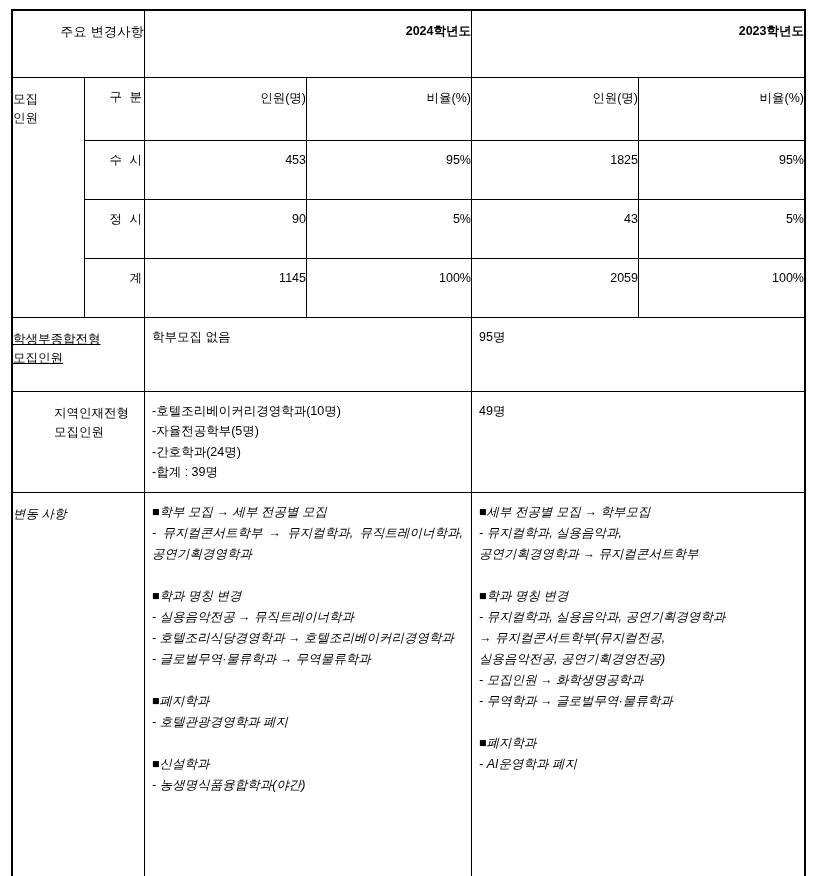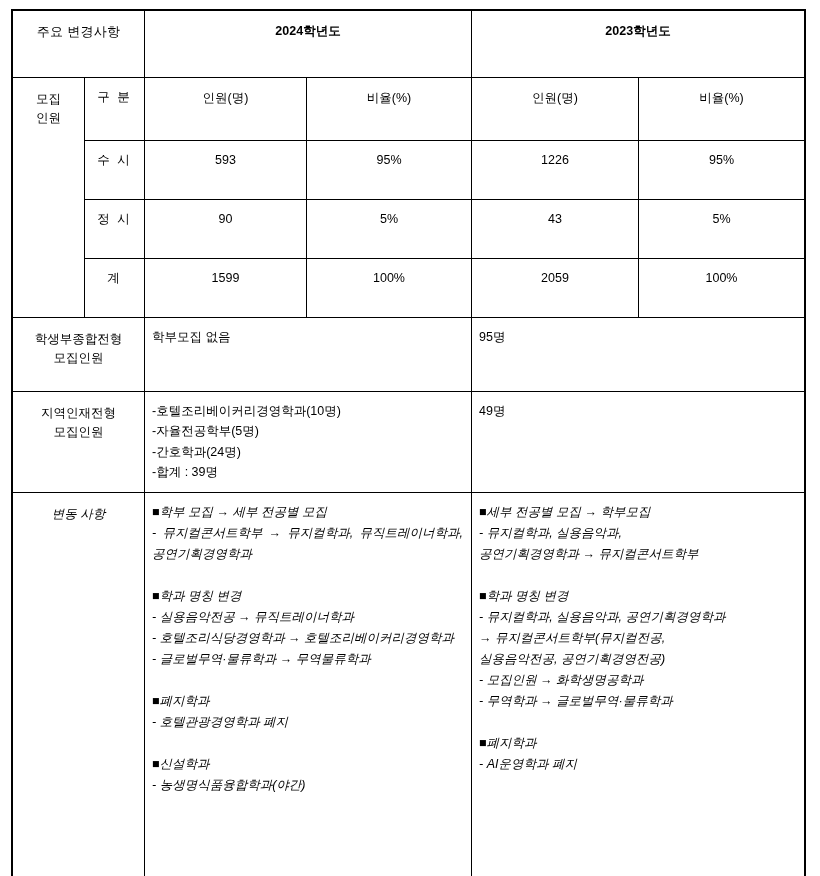--- a/index.html
+++ b/index.html
@@ -44,21 +44,21 @@
 
   
   table.main {
     outline: 2px solid #000000;
     outline-offset: -1px;
   }
 
   
   .hdr {
     background: #e1e1e1;
-    text-align: center;
+    text-align: right;
     font-weight: bold;
     font-size: 13.5px;
     height: 66px;
     vertical-align: top;
     margin-top: 23px;
   }
   .hdr .txt {
     display: block;
     padding-top: 12px;
   }
@@ -70,25 +70,25 @@
 
   
   .subhdr {
     text-align: center;
     height: 62px;
     font-size: 13px;
   }
   .subhdr .txt {
     display: block;
     padding-top: 12px;
+    text-align: right;
   }
 
   
   .rowlabel {
-    text-align: center;
     vertical-align: top;
     font-size: 13px;
   }
   .rowlabel .txt {
     display: block;
     padding-top: 12px;
     line-height: 1.55;
   }
 
   .midlabel {
@@ -97,21 +97,21 @@
     vertical-align: top;
   }
   .midlabel .txt {
     display: block;
     padding-top: 11px;
     letter-spacing: 2px;
   }
 
   
   .num {
-    text-align: center;
+    text-align: right;
     font-size: 13px;
     height: 58px;
     vertical-align: top;
   }
   .num .txt {
     display: block;
     padding-top: 11px;
   }
 
   
@@ -187,27 +187,27 @@
         <td class="subhdr">
           <span class="txt">비율(%)</span>
         </td>
       </tr>
 
       <tr>
         <td class="midlabel num">
           <span class="txt">수 시</span>
         </td>
         <td class="num">
-          <span class="txt">593</span>
+          <span class="txt">453</span>
         </td>
         <td class="num">
           <span class="txt">95%</span>
         </td>
         <td class="num">
-          <span class="txt">1226</span>
+          <span class="txt">1825</span>
         </td>
         <td class="num">
           <span class="txt">95%</span>
         </td>
       </tr>
 
       <tr>
         <td class="midlabel num">
           <span class="txt">정 시</span>
         </td>
@@ -223,49 +223,49 @@
         <td class="num">
           <span class="txt">5%</span>
         </td>
       </tr>
 
       <tr>
         <td class="midlabel num">
           <span class="txt">계</span>
         </td>
         <td class="num">
-          <span class="txt">1599</span>
+          <span class="txt">1145</span>
         </td>
         <td class="num">
           <span class="txt">100%</span>
         </td>
         <td class="num">
           <span class="txt">2059</span>
         </td>
         <td class="num">
           <span class="txt">100%</span>
         </td>
       </tr>
 
       <tr>
         <td class="rowlabel h-small" colspan="2">
-          <span class="txt" style="white-space:pre-line;">학생부종합전형
+          <span class="txt" style="white-space:pre-line;text-decoration:underline;">학생부종합전형
 모집인원</span>
         </td>
         <td class="block h-small" colspan="2">
           <span class="txt">학부모집 없음</span>
         </td>
         <td class="block h-small" colspan="2">
           <span class="txt">95명</span>
         </td>
       </tr>
 
       <tr>
         <td class="rowlabel h-mid" colspan="2">
-          <span class="txt" style="white-space:pre-line;">지역인재전형
+          <span class="txt" style="white-space:pre-line;padding-left:41px;">지역인재전형
 모집인원</span>
         </td>
         <td class="block h-mid" colspan="2">
           <span class="txt">-호텔조리베이커리경영학과(10명)
 -자율전공학부(5명)
 -간호학과(24명)
 -합계 : 39명</span>
         </td>
         <td class="block h-mid" colspan="2">
           <span class="txt">49명</span>

